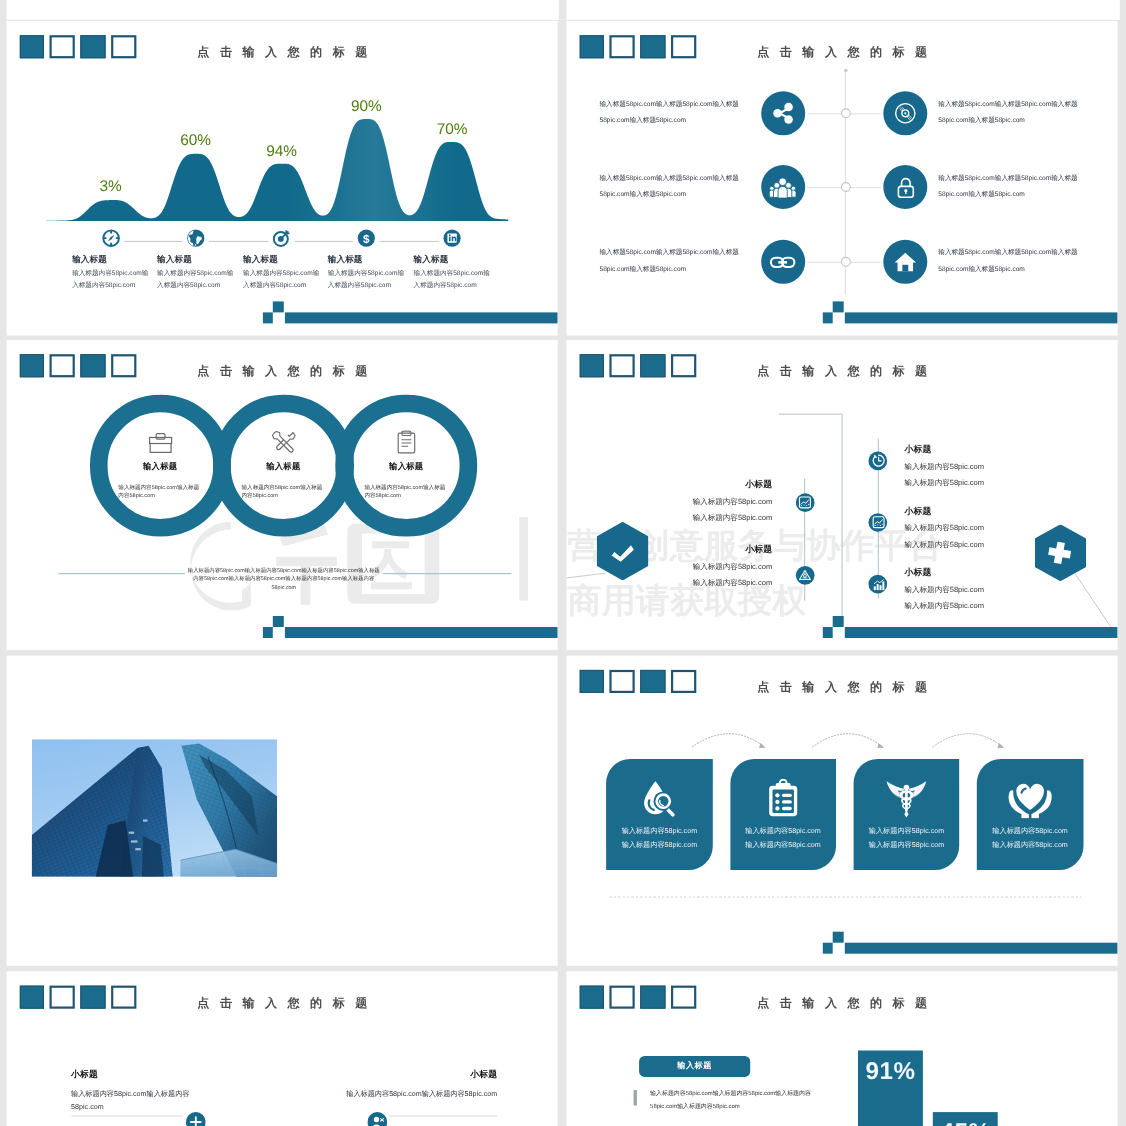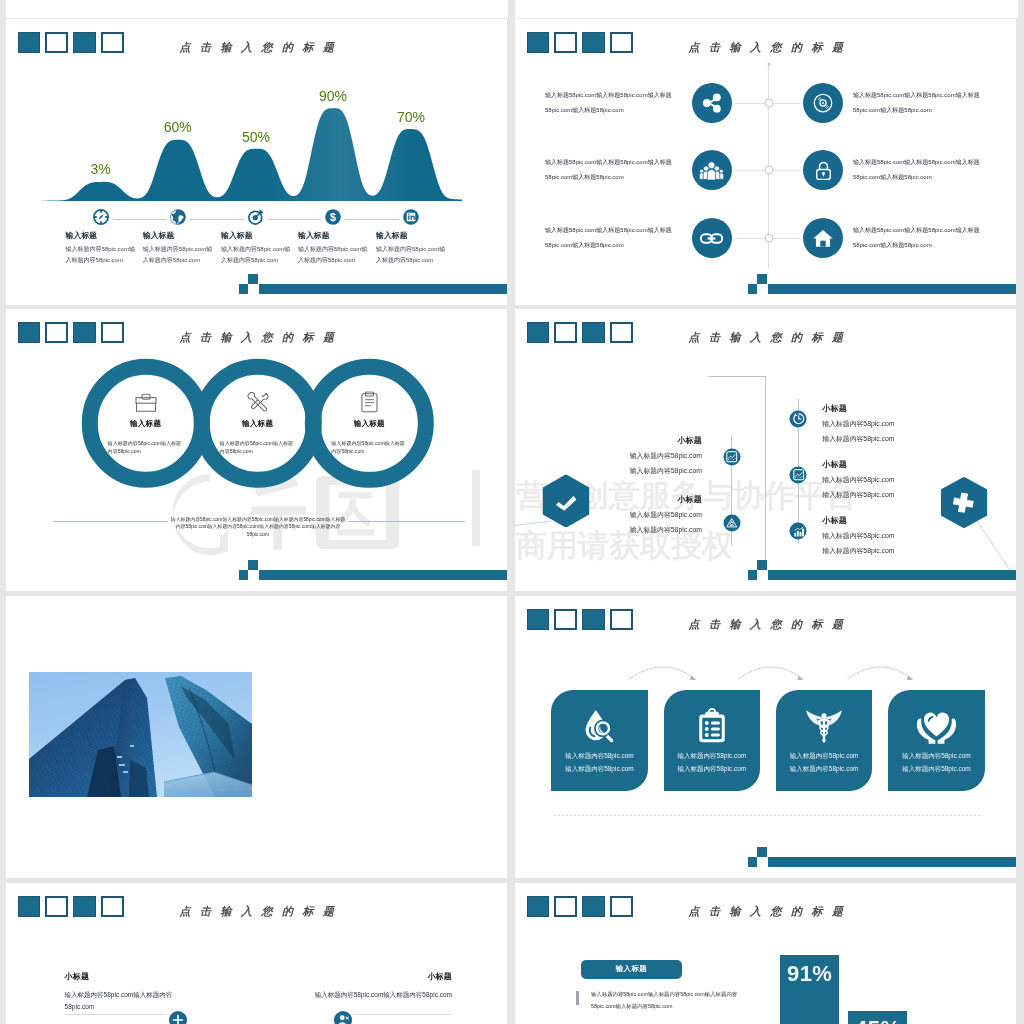--- a/index.html
+++ b/index.html
@@ -16,21 +16,21 @@
   
   .watermark{position:absolute;width:1024px;height:1024px;pointer-events:none;z-index:0;}
   .slide > *{z-index:1;}
   .slide > .watermark{z-index:0;}
   .wmlogo{position:absolute;left:173px;top:470px;width:268px;height:85px;}
   .wmbar{position:absolute;left:472px;top:470px;width:8px;height:76px;background:#ebebeb;}
   .wmtext{position:absolute;left:516px;top:471px;font-size:31px;font-weight:700;color:#ececec;
     letter-spacing:0px;line-height:50px;white-space:nowrap;}
 
   
-  .hdr{position:absolute;left:0;top:0;width:100%;height:60px;font-style:italic;}
+  .hdr{position:absolute;left:0;top:0;width:100%;height:60px;}
   .sqs{position:absolute;left:11.6px;top:12.7px;display:flex;gap:5px;}
   .sq{width:22.9px;height:21.6px;box-sizing:border-box;}
   .sq.f{background:#1b6b8c;border:1.8px solid #1f5570;}
   .sq.o{background:#fff;border:2.6px solid #1f5570;}
   .htitle{position:absolute;left:173.4px;top:21px;width:180px;text-align:left;
     font-size:11px;font-weight:700;color:#4e4e4e;letter-spacing:9.5px;white-space:nowrap;}
 
   
   .footbar{position:absolute;left:0;bottom:0;width:100%;height:40px;}
   .footbar i{position:absolute;background:#1b6b8c;display:block;}
@@ -144,21 +144,21 @@
           <stop offset="0.80" stop-color="#1c7292"></stop>
           <stop offset="0.88" stop-color="#116a8b"></stop>
           <stop offset="1" stop-color="#116a8b"></stop>
         </linearGradient>
           </defs>
         <path id="wavepath" fill="url(#wg)" d="M 36 182 L 36.00 181.68 L 36.47 181.68 L 36.93 181.67 L 37.40 181.67 L 37.87 181.66 L 38.33 181.66 L 38.80 181.65 L 39.27 181.65 L 39.73 181.64 L 40.20 181.64 L 40.67 181.63 L 41.13 181.63 L 41.60 181.62 L 42.07 181.62 L 42.53 181.61 L 43.00 181.60 L 43.47 181.60 L 43.93 181.59 L 44.40 181.59 L 44.87 181.58 L 45.33 181.58 L 45.80 181.57 L 46.27 181.56 L 46.73 181.56 L 47.20 181.55 L 47.67 181.54 L 48.13 181.54 L 48.60 181.53 L 49.07 181.52 L 49.53 181.52 L 50.00 181.51 L 50.47 181.50 L 50.93 181.49 L 51.40 181.48 L 51.87 181.47 L 52.33 181.46 L 52.80 181.45 L 53.27 181.43 L 53.73 181.42 L 54.20 181.40 L 54.67 181.38 L 55.13 181.36 L 55.60 181.33 L 56.07 181.30 L 56.53 181.26 L 57.00 181.22 L 57.47 181.17 L 57.93 181.12 L 58.40 181.05 L 58.87 180.98 L 59.33 180.90 L 59.80 180.81 L 60.27 180.71 L 60.73 180.60 L 61.20 180.47 L 61.67 180.33 L 62.13 180.18 L 62.60 180.01 L 63.07 179.82 L 63.53 179.62 L 64.00 179.40 L 64.47 179.16 L 64.93 178.91 L 65.40 178.63 L 65.87 178.34 L 66.33 178.03 L 66.80 177.71 L 67.27 177.36 L 67.73 177.00 L 68.20 176.63 L 68.67 176.24 L 69.13 175.83 L 69.60 175.42 L 70.07 174.99 L 70.53 174.55 L 71.00 174.11 L 71.47 173.66 L 71.93 173.20 L 72.40 172.74 L 72.87 172.28 L 73.33 171.82 L 73.80 171.36 L 74.27 170.91 L 74.73 170.46 L 75.20 170.02 L 75.67 169.58 L 76.13 169.15 L 76.60 168.74 L 77.07 168.34 L 77.53 167.95 L 78.00 167.57 L 78.47 167.21 L 78.93 166.86 L 79.40 166.53 L 79.87 166.22 L 80.33 165.92 L 80.80 165.64 L 81.27 165.38 L 81.73 165.13 L 82.20 164.90 L 82.67 164.69 L 83.13 164.49 L 83.60 164.31 L 84.07 164.14 L 84.53 163.99 L 85.00 163.85 L 85.47 163.72 L 85.93 163.61 L 86.40 163.51 L 86.87 163.42 L 87.33 163.34 L 87.80 163.28 L 88.27 163.22 L 88.73 163.16 L 89.20 163.12 L 89.67 163.08 L 90.13 163.05 L 90.60 163.02 L 91.07 163.00 L 91.53 162.98 L 92.00 162.96 L 92.47 162.95 L 92.93 162.94 L 93.40 162.93 L 93.87 162.92 L 94.33 162.91 L 94.80 162.90 L 95.27 162.89 L 95.73 162.88 L 96.20 162.87 L 96.67 162.86 L 97.13 162.86 L 97.60 162.85 L 98.07 162.85 L 98.53 162.86 L 99.00 162.86 L 99.47 162.87 L 99.93 162.89 L 100.40 162.92 L 100.87 162.95 L 101.33 162.99 L 101.80 163.04 L 102.27 163.09 L 102.73 163.16 L 103.20 163.24 L 103.67 163.33 L 104.13 163.44 L 104.60 163.55 L 105.07 163.68 L 105.53 163.83 L 106.00 163.99 L 106.47 164.16 L 106.93 164.36 L 107.40 164.57 L 107.87 164.79 L 108.33 165.03 L 108.80 165.29 L 109.27 165.57 L 109.73 165.86 L 110.20 166.17 L 110.67 166.49 L 111.13 166.83 L 111.60 167.19 L 112.07 167.55 L 112.53 167.94 L 113.00 168.33 L 113.47 168.73 L 113.93 169.15 L 114.40 169.57 L 114.87 170.00 L 115.33 170.43 L 115.80 170.87 L 116.27 171.31 L 116.73 171.75 L 117.20 172.19 L 117.67 172.63 L 118.13 173.06 L 118.60 173.49 L 119.07 173.91 L 119.53 174.31 L 120.00 174.71 L 120.47 175.10 L 120.93 175.47 L 121.40 175.83 L 121.87 176.17 L 122.33 176.50 L 122.80 176.80 L 123.27 177.10 L 123.73 177.37 L 124.20 177.63 L 124.67 177.86 L 125.13 178.08 L 125.60 178.28 L 126.07 178.47 L 126.53 178.63 L 127.00 178.78 L 127.47 178.91 L 127.93 179.03 L 128.40 179.13 L 128.87 179.21 L 129.33 179.28 L 129.80 179.33 L 130.27 179.37 L 130.73 179.40 L 131.20 179.41 L 131.67 179.40 L 132.13 179.38 L 132.60 179.34 L 133.07 179.28 L 133.53 179.21 L 134.00 179.11 L 134.47 178.99 L 134.93 178.85 L 135.40 178.68 L 135.87 178.48 L 136.33 178.25 L 136.80 177.99 L 137.27 177.69 L 137.73 177.35 L 138.20 176.98 L 138.67 176.55 L 139.13 176.08 L 139.60 175.56 L 140.07 174.99 L 140.53 174.37 L 141.00 173.69 L 141.47 172.95 L 141.93 172.16 L 142.40 171.30 L 142.87 170.39 L 143.33 169.42 L 143.80 168.39 L 144.27 167.31 L 144.73 166.17 L 145.20 164.99 L 145.67 163.75 L 146.13 162.47 L 146.60 161.14 L 147.07 159.78 L 147.53 158.38 L 148.00 156.96 L 148.47 155.51 L 148.93 154.05 L 149.40 152.57 L 149.87 151.09 L 150.33 149.60 L 150.80 148.12 L 151.27 146.65 L 151.73 145.19 L 152.20 143.75 L 152.67 142.34 L 153.13 140.96 L 153.60 139.61 L 154.07 138.29 L 154.53 137.02 L 155.00 135.79 L 155.47 134.61 L 155.93 133.48 L 156.40 132.40 L 156.87 131.37 L 157.33 130.40 L 157.80 129.48 L 158.27 128.62 L 158.73 127.81 L 159.20 127.06 L 159.67 126.35 L 160.13 125.71 L 160.60 125.11 L 161.07 124.57 L 161.53 124.07 L 162.00 123.62 L 162.47 123.22 L 162.93 122.86 L 163.40 122.54 L 163.87 122.25 L 164.33 122.00 L 164.80 121.79 L 165.27 121.60 L 165.73 121.45 L 166.20 121.31 L 166.67 121.20 L 167.13 121.12 L 167.60 121.04 L 168.07 120.99 L 168.53 120.94 L 169.00 120.91 L 169.47 120.89 L 169.93 120.87 L 170.40 120.86 L 170.87 120.85 L 171.33 120.85 L 171.80 120.84 L 172.27 120.84 L 172.73 120.83 L 173.20 120.83 L 173.67 120.83 L 174.13 120.84 L 174.60 120.85 L 175.07 120.87 L 175.53 120.91 L 176.00 120.95 L 176.47 121.01 L 176.93 121.09 L 177.40 121.19 L 177.87 121.31 L 178.33 121.46 L 178.80 121.64 L 179.27 121.84 L 179.73 122.08 L 180.20 122.35 L 180.67 122.66 L 181.13 123.01 L 181.60 123.41 L 182.07 123.85 L 182.53 124.33 L 183.00 124.87 L 183.47 125.45 L 183.93 126.09 L 184.40 126.78 L 184.87 127.52 L 185.33 128.32 L 185.80 129.17 L 186.27 130.08 L 186.73 131.04 L 187.20 132.06 L 187.67 133.13 L 188.13 134.25 L 188.60 135.42 L 189.07 136.64 L 189.53 137.90 L 190.00 139.20 L 190.47 140.54 L 190.93 141.91 L 191.40 143.32 L 191.87 144.74 L 192.33 146.19 L 192.80 147.65 L 193.27 149.12 L 193.73 150.59 L 194.20 152.07 L 194.67 153.53 L 195.13 154.99 L 195.60 156.42 L 196.07 157.84 L 196.53 159.22 L 197.00 160.57 L 197.47 161.88 L 197.93 163.15 L 198.40 164.38 L 198.87 165.56 L 199.33 166.68 L 199.80 167.76 L 200.27 168.77 L 200.73 169.73 L 201.20 170.63 L 201.67 171.47 L 202.13 172.25 L 202.60 172.98 L 203.07 173.65 L 203.53 174.26 L 204.00 174.82 L 204.47 175.32 L 204.93 175.78 L 205.40 176.19 L 205.87 176.56 L 206.33 176.88 L 206.80 177.16 L 207.27 177.41 L 207.73 177.62 L 208.20 177.80 L 208.67 177.94 L 209.13 178.06 L 209.60 178.16 L 210.07 178.22 L 210.53 178.26 L 211.00 178.28 L 211.47 178.28 L 211.93 178.25 L 212.40 178.20 L 212.87 178.12 L 213.33 178.02 L 213.80 177.89 L 214.27 177.73 L 214.73 177.55 L 215.20 177.33 L 215.67 177.08 L 216.13 176.80 L 216.60 176.48 L 217.07 176.11 L 217.53 175.71 L 218.00 175.27 L 218.47 174.78 L 218.93 174.24 L 219.40 173.66 L 219.87 173.03 L 220.33 172.35 L 220.80 171.62 L 221.27 170.84 L 221.73 170.01 L 222.20 169.14 L 222.67 168.22 L 223.13 167.25 L 223.60 166.24 L 224.07 165.19 L 224.53 164.10 L 225.00 162.98 L 225.47 161.83 L 225.93 160.65 L 226.40 159.46 L 226.87 158.24 L 227.33 157.01 L 227.80 155.77 L 228.27 154.53 L 228.73 153.28 L 229.20 152.05 L 229.67 150.82 L 230.13 149.61 L 230.60 148.41 L 231.07 147.24 L 231.53 146.09 L 232.00 144.98 L 232.47 143.89 L 232.93 142.84 L 233.40 141.83 L 233.87 140.86 L 234.33 139.93 L 234.80 139.05 L 235.27 138.21 L 235.73 137.41 L 236.20 136.66 L 236.67 135.96 L 237.13 135.30 L 237.60 134.69 L 238.07 134.13 L 238.53 133.60 L 239.00 133.13 L 239.47 132.69 L 239.93 132.29 L 240.40 131.93 L 240.87 131.61 L 241.33 131.32 L 241.80 131.07 L 242.27 130.85 L 242.73 130.65 L 243.20 130.48 L 243.67 130.34 L 244.13 130.22 L 244.60 130.12 L 245.07 130.03 L 245.53 129.97 L 246.00 129.91 L 246.47 129.87 L 246.93 129.84 L 247.40 129.81 L 247.87 129.80 L 248.33 129.78 L 248.80 129.78 L 249.27 129.77 L 249.73 129.76 L 250.20 129.76 L 250.67 129.75 L 251.13 129.75 L 251.60 129.75 L 252.07 129.75 L 252.53 129.75 L 253.00 129.76 L 253.47 129.78 L 253.93 129.81 L 254.40 129.86 L 254.87 129.91 L 255.33 129.98 L 255.80 130.07 L 256.27 130.18 L 256.73 130.31 L 257.20 130.46 L 257.67 130.64 L 258.13 130.85 L 258.60 131.09 L 259.07 131.36 L 259.53 131.66 L 260.00 132.01 L 260.47 132.39 L 260.93 132.81 L 261.40 133.27 L 261.87 133.78 L 262.33 134.32 L 262.80 134.92 L 263.27 135.56 L 263.73 136.24 L 264.20 136.97 L 264.67 137.75 L 265.13 138.57 L 265.60 139.44 L 266.07 140.35 L 266.53 141.31 L 267.00 142.30 L 267.47 143.33 L 267.93 144.40 L 268.40 145.51 L 268.87 146.64 L 269.33 147.79 L 269.80 148.98 L 270.27 150.18 L 270.73 151.39 L 271.20 152.62 L 271.67 153.85 L 272.13 155.08 L 272.60 156.31 L 273.07 157.53 L 273.53 158.74 L 274.00 159.93 L 274.47 161.10 L 274.93 162.24 L 275.40 163.35 L 275.87 164.43 L 276.33 165.48 L 276.80 166.48 L 277.27 167.44 L 277.73 168.36 L 278.20 169.23 L 278.67 170.06 L 279.13 170.83 L 279.60 171.56 L 280.07 172.23 L 280.53 172.86 L 281.00 173.43 L 281.47 173.96 L 281.93 174.44 L 282.40 174.88 L 282.87 175.27 L 283.33 175.61 L 283.80 175.92 L 284.27 176.19 L 284.73 176.41 L 285.20 176.61 L 285.67 176.76 L 286.13 176.88 L 286.60 176.97 L 287.07 177.02 L 287.53 177.04 L 288.00 177.02 L 288.47 176.97 L 288.93 176.89 L 289.40 176.76 L 289.87 176.60 L 290.33 176.39 L 290.80 176.14 L 291.27 175.84 L 291.73 175.50 L 292.20 175.09 L 292.67 174.63 L 293.13 174.11 L 293.60 173.52 L 294.07 172.86 L 294.53 172.12 L 295.00 171.31 L 295.47 170.42 L 295.93 169.45 L 296.40 168.39 L 296.87 167.24 L 297.33 166.01 L 297.80 164.69 L 298.27 163.28 L 298.73 161.78 L 299.20 160.19 L 299.67 158.52 L 300.13 156.78 L 300.60 154.95 L 301.07 153.05 L 301.53 151.09 L 302.00 149.06 L 302.47 146.98 L 302.93 144.86 L 303.40 142.69 L 303.87 140.50 L 304.33 138.27 L 304.80 136.04 L 305.27 133.79 L 305.73 131.55 L 306.20 129.32 L 306.67 127.11 L 307.13 124.92 L 307.60 122.76 L 308.07 120.64 L 308.53 118.58 L 309.00 116.56 L 309.47 114.60 L 309.93 112.71 L 310.40 110.89 L 310.87 109.14 L 311.33 107.46 L 311.80 105.87 L 312.27 104.35 L 312.73 102.92 L 313.20 101.57 L 313.67 100.30 L 314.13 99.12 L 314.60 98.02 L 315.07 97.00 L 315.53 96.06 L 316.00 95.19 L 316.47 94.41 L 316.93 93.69 L 317.40 93.05 L 317.87 92.47 L 318.33 91.95 L 318.80 91.49 L 319.27 91.09 L 319.73 90.75 L 320.20 90.44 L 320.67 90.19 L 321.13 89.97 L 321.60 89.79 L 322.07 89.65 L 322.53 89.53 L 323.00 89.44 L 323.47 89.36 L 323.93 89.31 L 324.40 89.27 L 324.87 89.25 L 325.33 89.23 L 325.80 89.22 L 326.27 89.22 L 326.73 89.21 L 327.20 89.21 L 327.67 89.21 L 328.13 89.21 L 328.60 89.21 L 329.07 89.22 L 329.53 89.24 L 330.00 89.27 L 330.47 89.32 L 330.93 89.38 L 331.40 89.46 L 331.87 89.57 L 332.33 89.71 L 332.80 89.88 L 333.27 90.08 L 333.73 90.33 L 334.20 90.62 L 334.67 90.95 L 335.13 91.34 L 335.60 91.78 L 336.07 92.28 L 336.53 92.85 L 337.00 93.48 L 337.47 94.18 L 337.93 94.95 L 338.40 95.79 L 338.87 96.72 L 339.33 97.72 L 339.80 98.81 L 340.27 99.97 L 340.73 101.22 L 341.20 102.55 L 341.67 103.97 L 342.13 105.47 L 342.60 107.05 L 343.07 108.71 L 343.53 110.44 L 344.00 112.25 L 344.47 114.13 L 344.93 116.07 L 345.40 118.07 L 345.87 120.13 L 346.33 122.23 L 346.80 124.38 L 347.27 126.56 L 347.73 128.76 L 348.20 130.99 L 348.67 133.22 L 349.13 135.46 L 349.60 137.69 L 350.07 139.91 L 350.53 142.11 L 351.00 144.27 L 351.47 146.40 L 351.93 148.48 L 352.40 150.51 L 352.87 152.48 L 353.33 154.38 L 353.80 156.21 L 354.27 157.97 L 354.73 159.64 L 355.20 161.23 L 355.67 162.74 L 356.13 164.16 L 356.60 165.49 L 357.07 166.73 L 357.53 167.89 L 358.00 168.95 L 358.47 169.93 L 358.93 170.83 L 359.40 171.65 L 359.87 172.39 L 360.33 173.06 L 360.80 173.65 L 361.27 174.19 L 361.73 174.65 L 362.20 175.06 L 362.67 175.42 L 363.13 175.72 L 363.60 175.98 L 364.07 176.19 L 364.53 176.36 L 365.00 176.49 L 365.47 176.58 L 365.93 176.63 L 366.40 176.65 L 366.87 176.64 L 367.33 176.59 L 367.80 176.50 L 368.27 176.38 L 368.73 176.22 L 369.20 176.02 L 369.67 175.78 L 370.13 175.49 L 370.60 175.16 L 371.07 174.78 L 371.53 174.35 L 372.00 173.86 L 372.47 173.32 L 372.93 172.72 L 373.40 172.05 L 373.87 171.32 L 374.33 170.53 L 374.80 169.67 L 375.27 168.73 L 375.73 167.74 L 376.20 166.67 L 376.67 165.53 L 377.13 164.33 L 377.60 163.06 L 378.07 161.73 L 378.53 160.34 L 379.00 158.89 L 379.47 157.39 L 379.93 155.84 L 380.40 154.25 L 380.87 152.62 L 381.33 150.96 L 381.80 149.28 L 382.27 147.57 L 382.73 145.86 L 383.20 144.13 L 383.67 142.41 L 384.13 140.69 L 384.60 138.99 L 385.07 137.31 L 385.53 135.65 L 386.00 134.02 L 386.47 132.42 L 386.93 130.87 L 387.40 129.36 L 387.87 127.90 L 388.33 126.50 L 388.80 125.15 L 389.27 123.86 L 389.73 122.63 L 390.20 121.46 L 390.67 120.35 L 391.13 119.31 L 391.60 118.34 L 392.07 117.43 L 392.53 116.58 L 393.00 115.80 L 393.47 115.08 L 393.93 114.41 L 394.40 113.81 L 394.87 113.27 L 395.33 112.77 L 395.80 112.33 L 396.27 111.94 L 396.73 111.60 L 397.20 111.30 L 397.67 111.04 L 398.13 110.82 L 398.60 110.63 L 399.07 110.47 L 399.53 110.35 L 400.00 110.25 L 400.47 110.17 L 400.93 110.11 L 401.40 110.07 L 401.87 110.04 L 402.33 110.03 L 402.80 110.02 L 403.27 110.03 L 403.73 110.03 L 404.20 110.05 L 404.67 110.06 L 405.13 110.07 L 405.60 110.09 L 406.07 110.10 L 406.53 110.12 L 407.00 110.15 L 407.47 110.18 L 407.93 110.21 L 408.40 110.26 L 408.87 110.33 L 409.33 110.41 L 409.80 110.50 L 410.27 110.62 L 410.73 110.77 L 411.20 110.94 L 411.67 111.14 L 412.13 111.38 L 412.60 111.65 L 413.07 111.96 L 413.53 112.31 L 414.00 112.71 L 414.47 113.16 L 414.93 113.66 L 415.40 114.21 L 415.87 114.81 L 416.33 115.48 L 416.80 116.20 L 417.27 116.99 L 417.73 117.84 L 418.20 118.75 L 418.67 119.72 L 419.13 120.77 L 419.60 121.87 L 420.07 123.04 L 420.53 124.27 L 421.00 125.57 L 421.47 126.92 L 421.93 128.33 L 422.40 129.80 L 422.87 131.32 L 423.33 132.88 L 423.80 134.48 L 424.27 136.13 L 424.73 137.80 L 425.20 139.51 L 425.67 141.23 L 426.13 142.97 L 426.60 144.73 L 427.07 146.48 L 427.53 148.23 L 428.00 149.97 L 428.47 151.69 L 428.93 153.39 L 429.40 155.06 L 429.87 156.70 L 430.33 158.29 L 430.80 159.84 L 431.27 161.34 L 431.73 162.79 L 432.20 164.18 L 432.67 165.50 L 433.13 166.76 L 433.60 167.96 L 434.07 169.08 L 434.53 170.14 L 435.00 171.13 L 435.47 172.06 L 435.93 172.91 L 436.40 173.70 L 436.87 174.42 L 437.33 175.08 L 437.80 175.69 L 438.27 176.23 L 438.73 176.72 L 439.20 177.17 L 439.67 177.56 L 440.13 177.91 L 440.60 178.22 L 441.07 178.50 L 441.53 178.74 L 442.00 178.95 L 442.47 179.13 L 442.93 179.30 L 443.40 179.43 L 443.87 179.56 L 444.33 179.66 L 444.80 179.75 L 445.27 179.83 L 445.73 179.90 L 446.20 179.96 L 446.67 180.01 L 447.13 180.06 L 447.60 180.10 L 448.07 180.13 L 448.53 180.17 L 449.00 180.20 L 449.47 180.23 L 449.93 180.25 L 450.40 180.28 L 450.87 180.30 L 451.33 180.32 L 451.80 180.35 L 452.27 180.37 L 452.73 180.39 L 453.20 180.41 L 453.67 180.43 L 454.13 180.45 L 454.60 180.47 L 455.07 180.49 L 455.53 180.51 L 456.00 180.53 L 456 182 Z"></path>
       </svg>
       <div class="s1nodes">
           <div class="pctlbl" style="left:94.6px;top:142px">3%</div>
           <div class="pctlbl" style="left:171.8px;top:100px">60%</div>
-          <div class="pctlbl" style="left:250px;top:110px">50%</div>
+          <div class="pctlbl" style="left:250px;top:110px">94%</div>
           <div class="pctlbl" style="left:327px;top:69px">90%</div>
           <div class="pctlbl" style="left:405px;top:89.5px">70%</div>
           <div class="tlline" style="left:106.6px;top:200px;width:53.20000000000002px"></div>
           <div class="tlline" style="left:183.8px;top:200px;width:54.19999999999999px"></div>
           <div class="tlline" style="left:262px;top:200px;width:53px"></div>
           <div class="tlline" style="left:339px;top:200px;width:54px"></div>
           <div class="tlicon" style="left:94.6px;top:200px"><svg width="17" height="17" viewBox="0 0 48 48">
               <circle cx="24" cy="24" r="20" fill="none" stroke="#17688c" stroke-width="5"></circle>
               <path d="M24 4v8M24 36v8M4 24h8M36 24h8" stroke="#17688c" stroke-width="5"></path>
               <path d="M32 16 L26 26 L16 32 L22 22 Z" fill="#17688c"></path>

